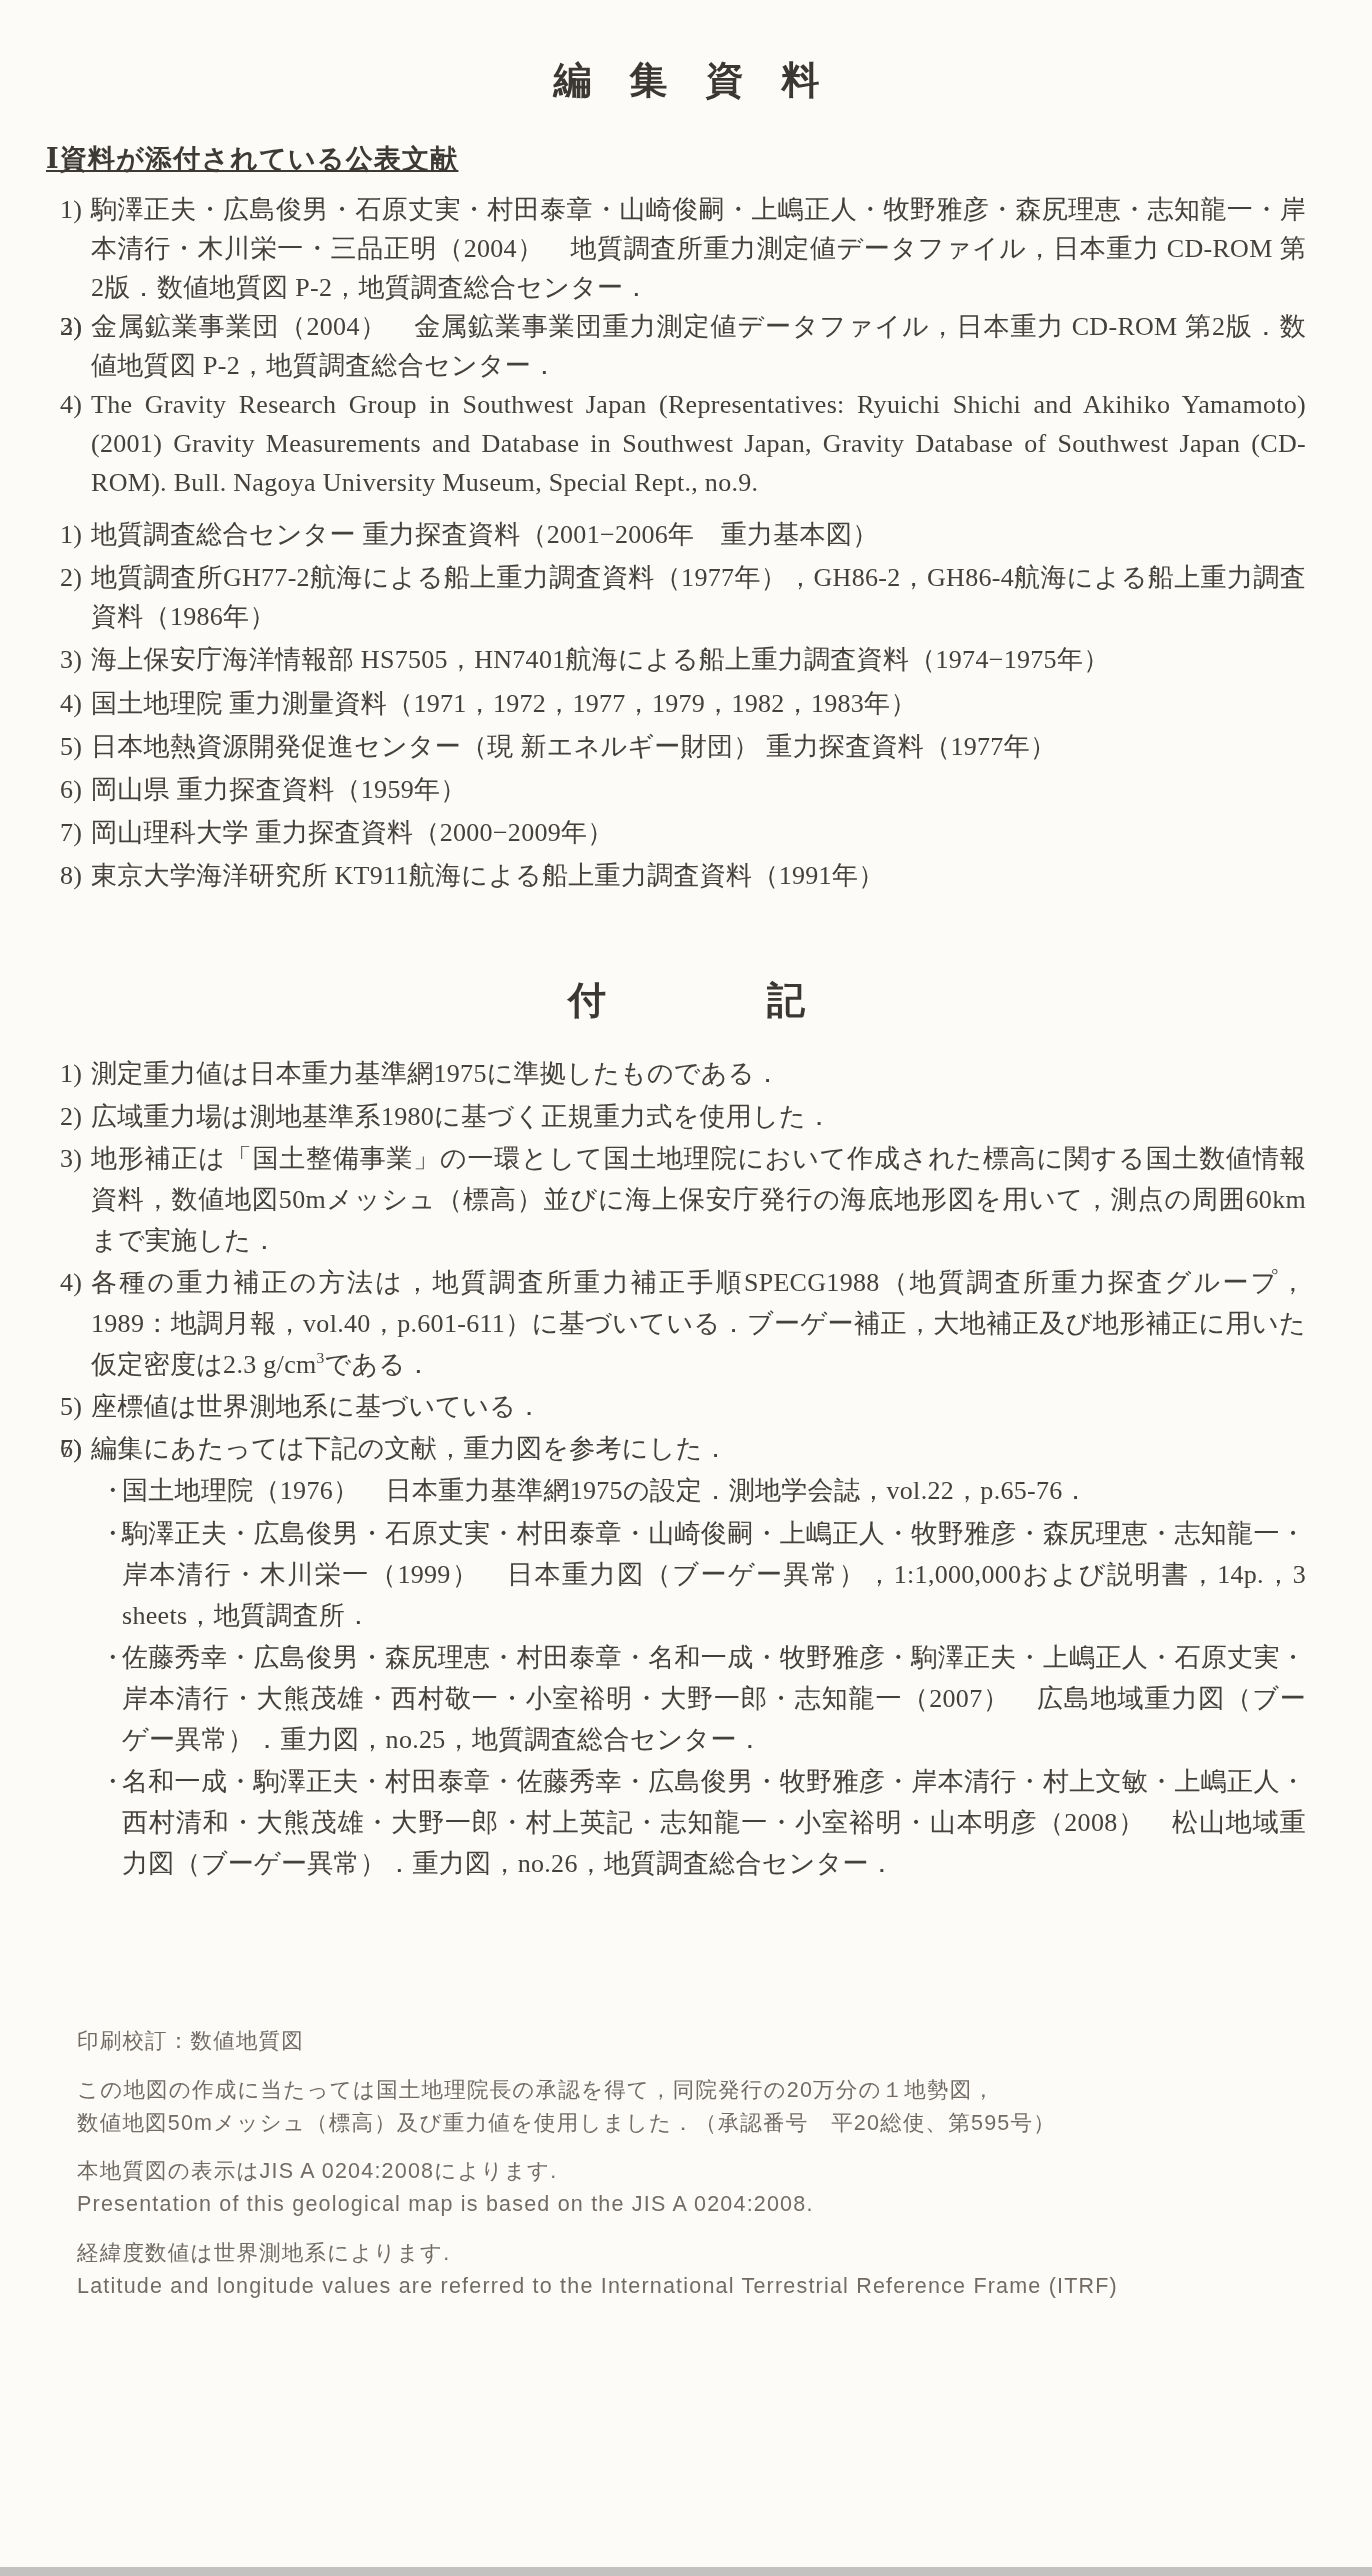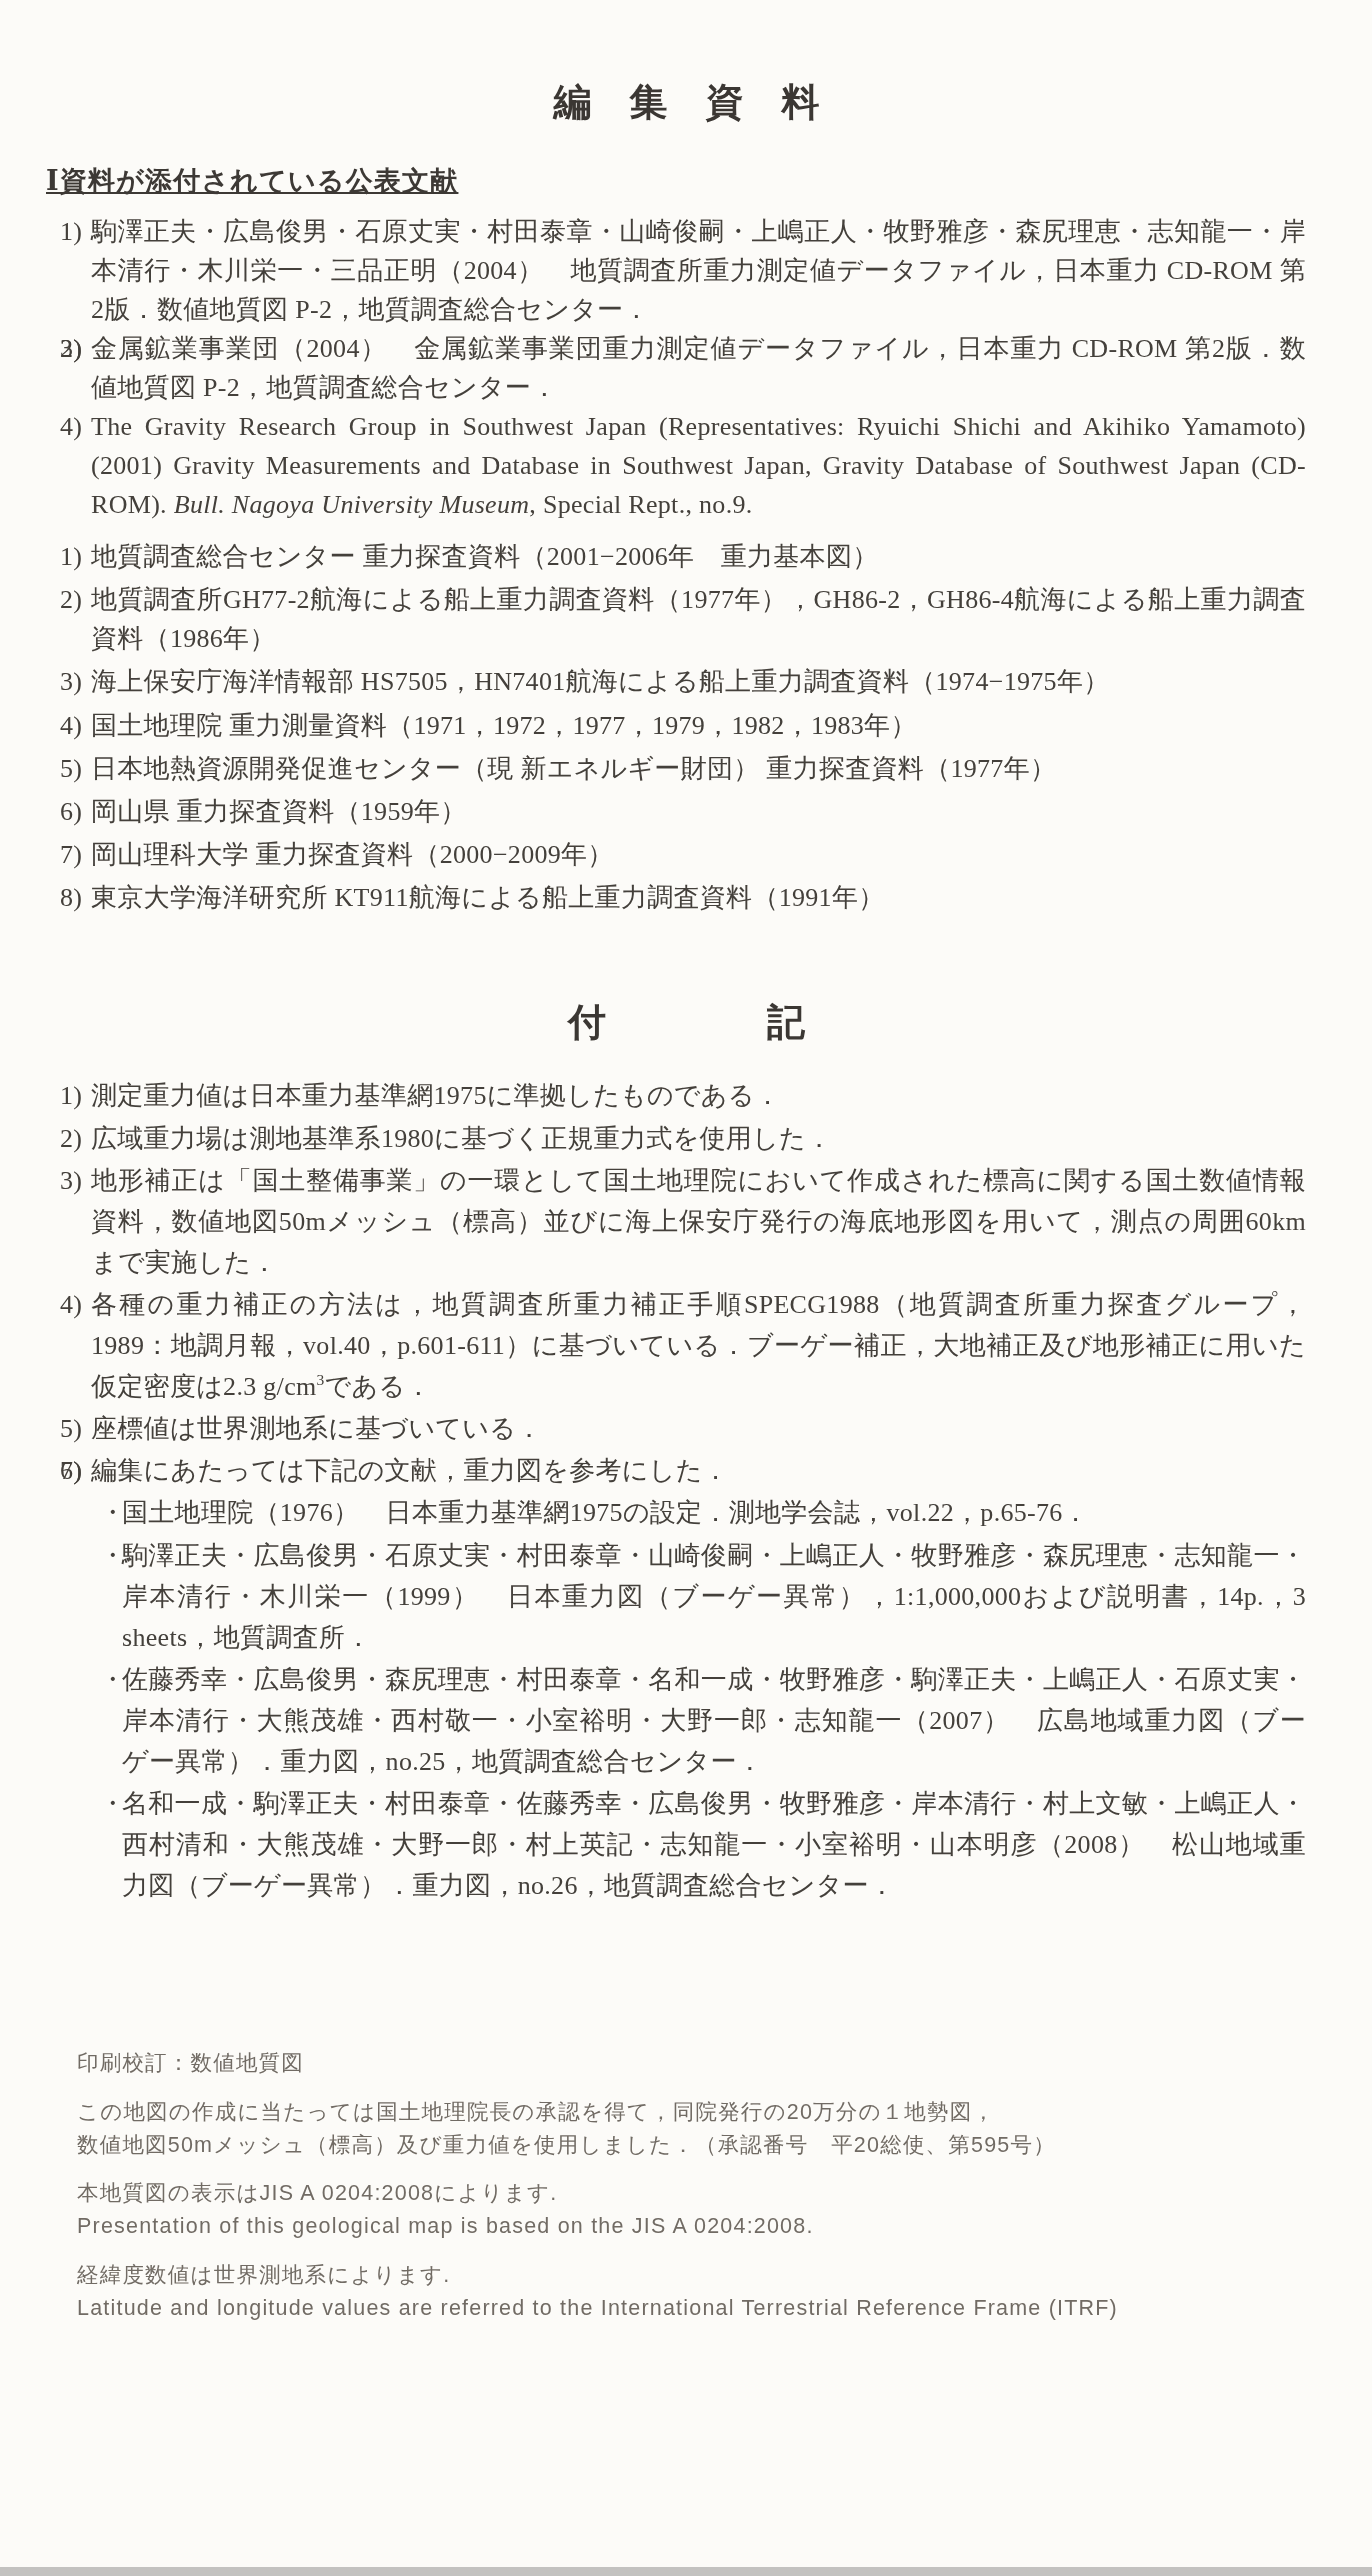--- a/index.html
+++ b/index.html
@@ -11,21 +11,21 @@
     overflow: hidden;
   }
   .page { position: relative; width: 1373px; height: 2576px; }
 
   
   .main-title {
     font-size: 38px; font-weight: 700; color: #3b3733;
     text-align: center; letter-spacing: 38px; padding-left: 38px;
     margin: 0;
   }
-  #doc-title { padding-top: 77px; }
+  #doc-title { padding-top: 55px; }
   #appendix-title { margin-top: 80px; letter-spacing: 161px; padding-left: 161px; }
 
   .sec-heading {
     font-size: 27px; font-weight: 700; color: #3d3935;
     margin: 35px 0 0 46px; letter-spacing: 1.2px; text-decoration: underline;
   }
 
   .list { margin-top: 13px; }
   .item {
     position: relative;
@@ -43,21 +43,21 @@
 
   .ref-sub {
     position: relative;
     margin: 0 67px 1.2px 122px;
     font-size: 26px; line-height: 41px;
     letter-spacing: 0.3px;
     text-align: justify;
   }
   .ref-sub .bullet { position: absolute; left: -22.6px; top: 0; }
 
-  .italic { font-style: italic; }
+  .italic { }
   sup { font-size: 15.5px; vertical-align: super; line-height: 0; }
 
   
   .colophon {
     margin: 141px 0 0 77px;
     font-family: "Liberation Sans", "DejaVu Sans", sans-serif;
     font-size: 21.5px; line-height: 33px;
     color: #716b64; letter-spacing: 1.2px;
   }
   .colophon .line { white-space: pre-wrap; }

